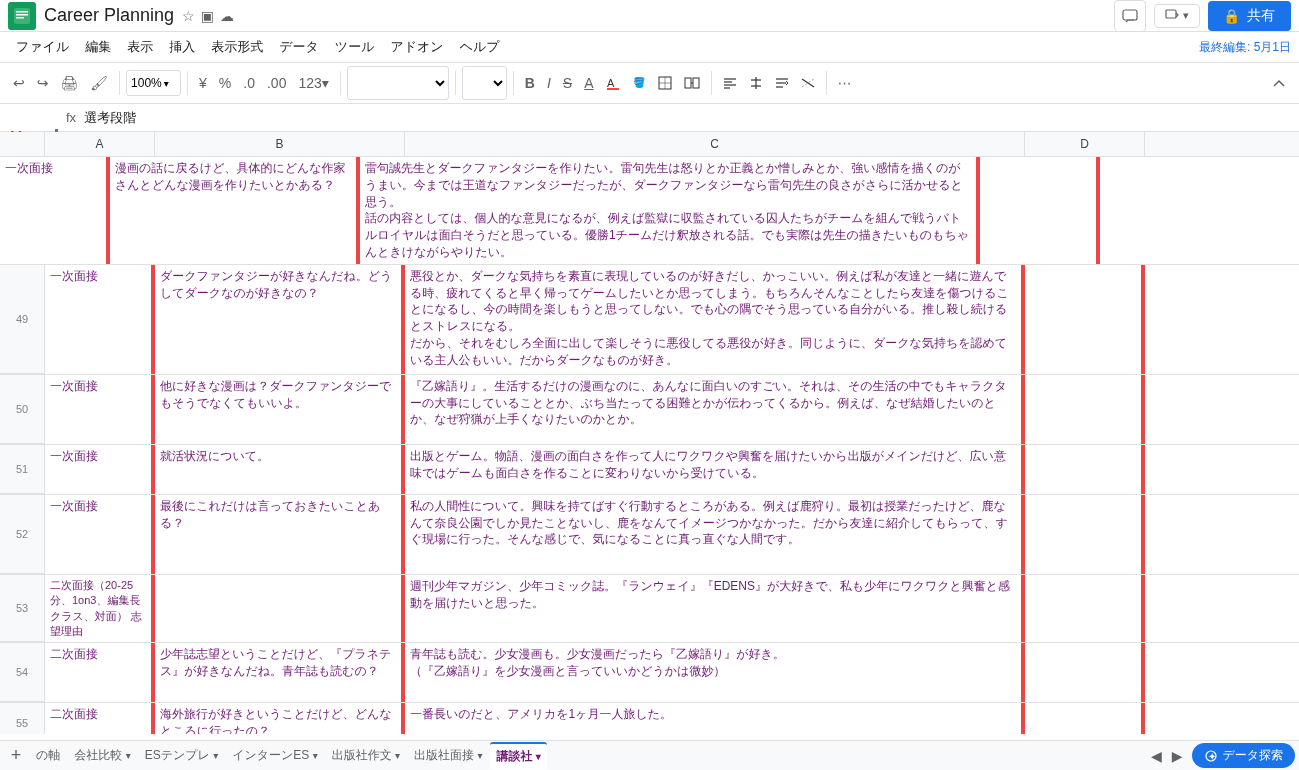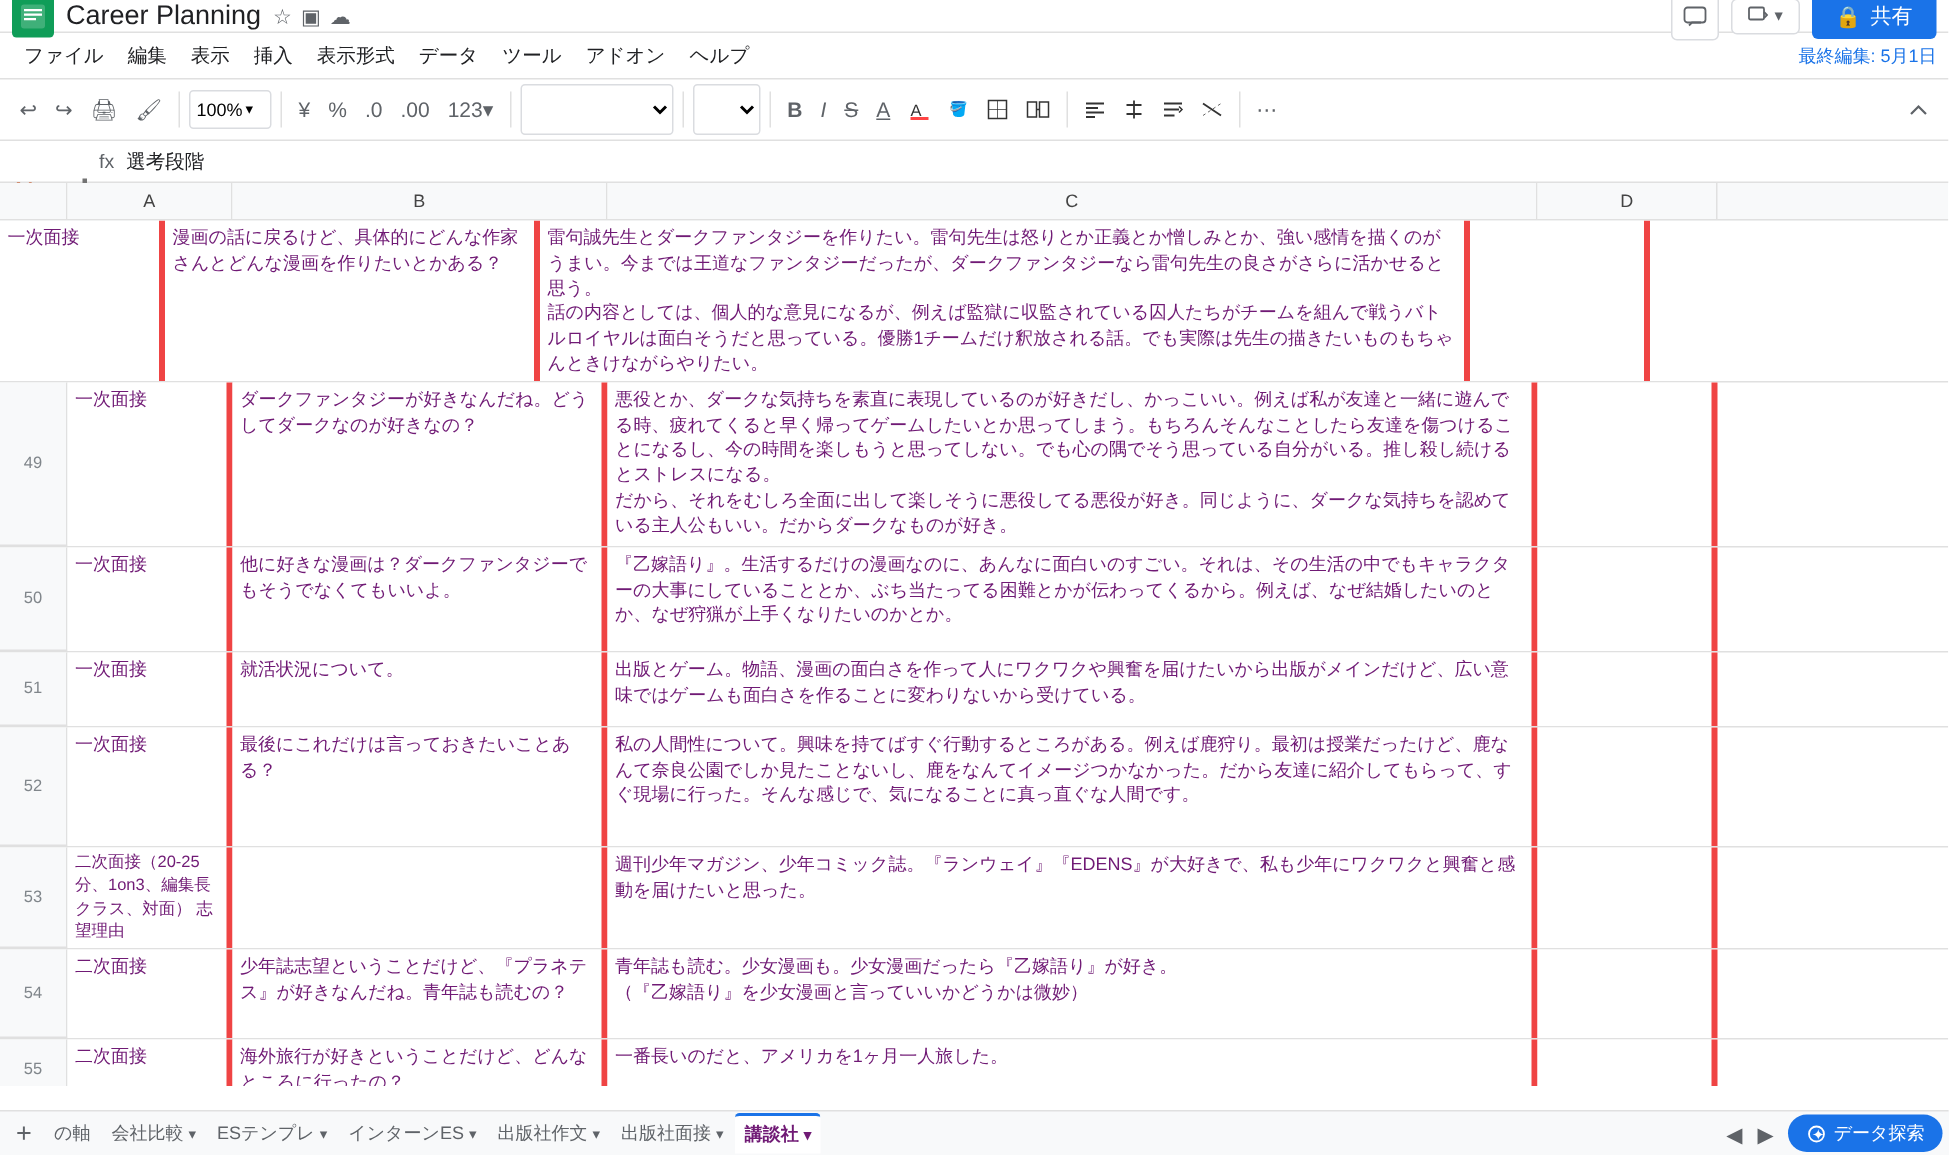--- a/index.html
+++ b/index.html
@@ -3,21 +3,21 @@
   <meta charset="utf-8">
   <style>
     * { box-sizing: border-box; margin: 0; padding: 0; }
     body { font-family: Arial, sans-serif; font-size: 12px; background: #fff; overflow: hidden; width: 1299px; height: 770px; }
 
     
     .title-bar {
       display: flex;
       align-items: center;
       padding: 4px 8px;
-      height: 22px;
+      height: 32px;
       border-bottom: 1px solid #e0e0e0;
     }
     .app-icon {
       width: 28px; height: 28px;
       background: #0f9d58;
       border-radius: 3px;
       display: flex; align-items: center; justify-content: center;
       color: white; font-size: 16px; font-weight: bold;
       margin-right: 8px;
     }

